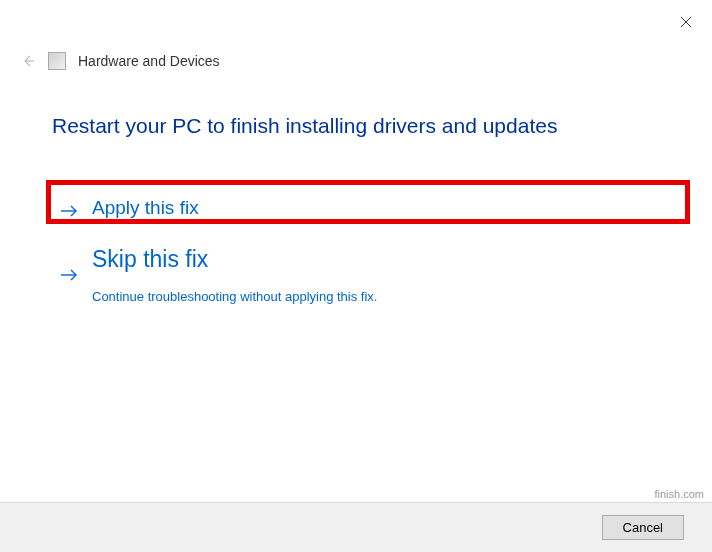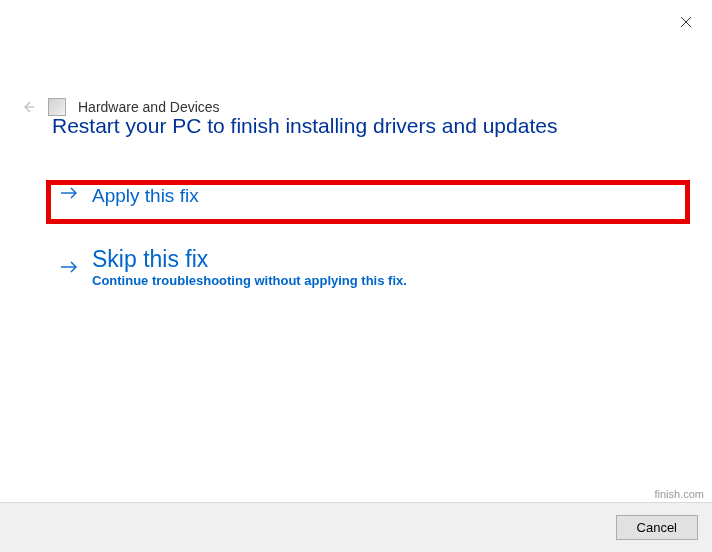--- a/index.html
+++ b/index.html
@@ -30,21 +30,20 @@
       width: 12px;
       height: 12px;
     }
     .header {
       position: absolute;
       top: 52px;
       left: 20px;
       display: flex;
       align-items: center;
       gap: 12px;
-      margin-top: 46px;
     }
     .back-arrow {
       width: 16px;
       height: 16px;
       display: flex;
       align-items: center;
       justify-content: center;
       color: #999;
     }
     .troubleshooter-icon {
@@ -73,21 +72,21 @@
       width: 644px;
       height: 44px;
       border: 5px solid #e60000;
       display: flex;
       align-items: center;
       padding-left: 9px;
       cursor: pointer;
     }
     .option-apply-inner {
       display: flex;
-      align-items: flex-start;
+      align-items: flex-end;
       gap: 14px;
       width: 100%;
       height: 100%;
     }
     .option-apply-title {
       font-size: 19px;
       color: #0066cc;
       font-weight: 400;
     }
     .arrow-icon {
@@ -122,35 +121,34 @@
       flex-direction: column;
     }
     .option-skip-title {
       font-size: 23px;
       color: #0066cc;
       font-weight: 400;
     }
     .option-skip-desc {
       font-size: 13px;
       color: #0066cc;
-      margin-top: 0;
-      font-weight: bold;
+      margin-top: 16px;
     }
     .footer {
       position: absolute;
       bottom: 0;
       left: 0;
       right: 0;
       height: 50px;
       background: #f0f0f0;
       border-top: 1px solid #d9d9d9;
       display: flex;
       align-items: center;
       justify-content: flex-end;
-      padding-right: 14px;
+      padding-right: 28px;
     }
     .cancel-btn {
       background: #e1e1e1;
       border: 1px solid #adadad;
       padding: 4px 20px;
       font-size: 13px;
       font-family: inherit;
       cursor: pointer;
     }
     .watermark {

